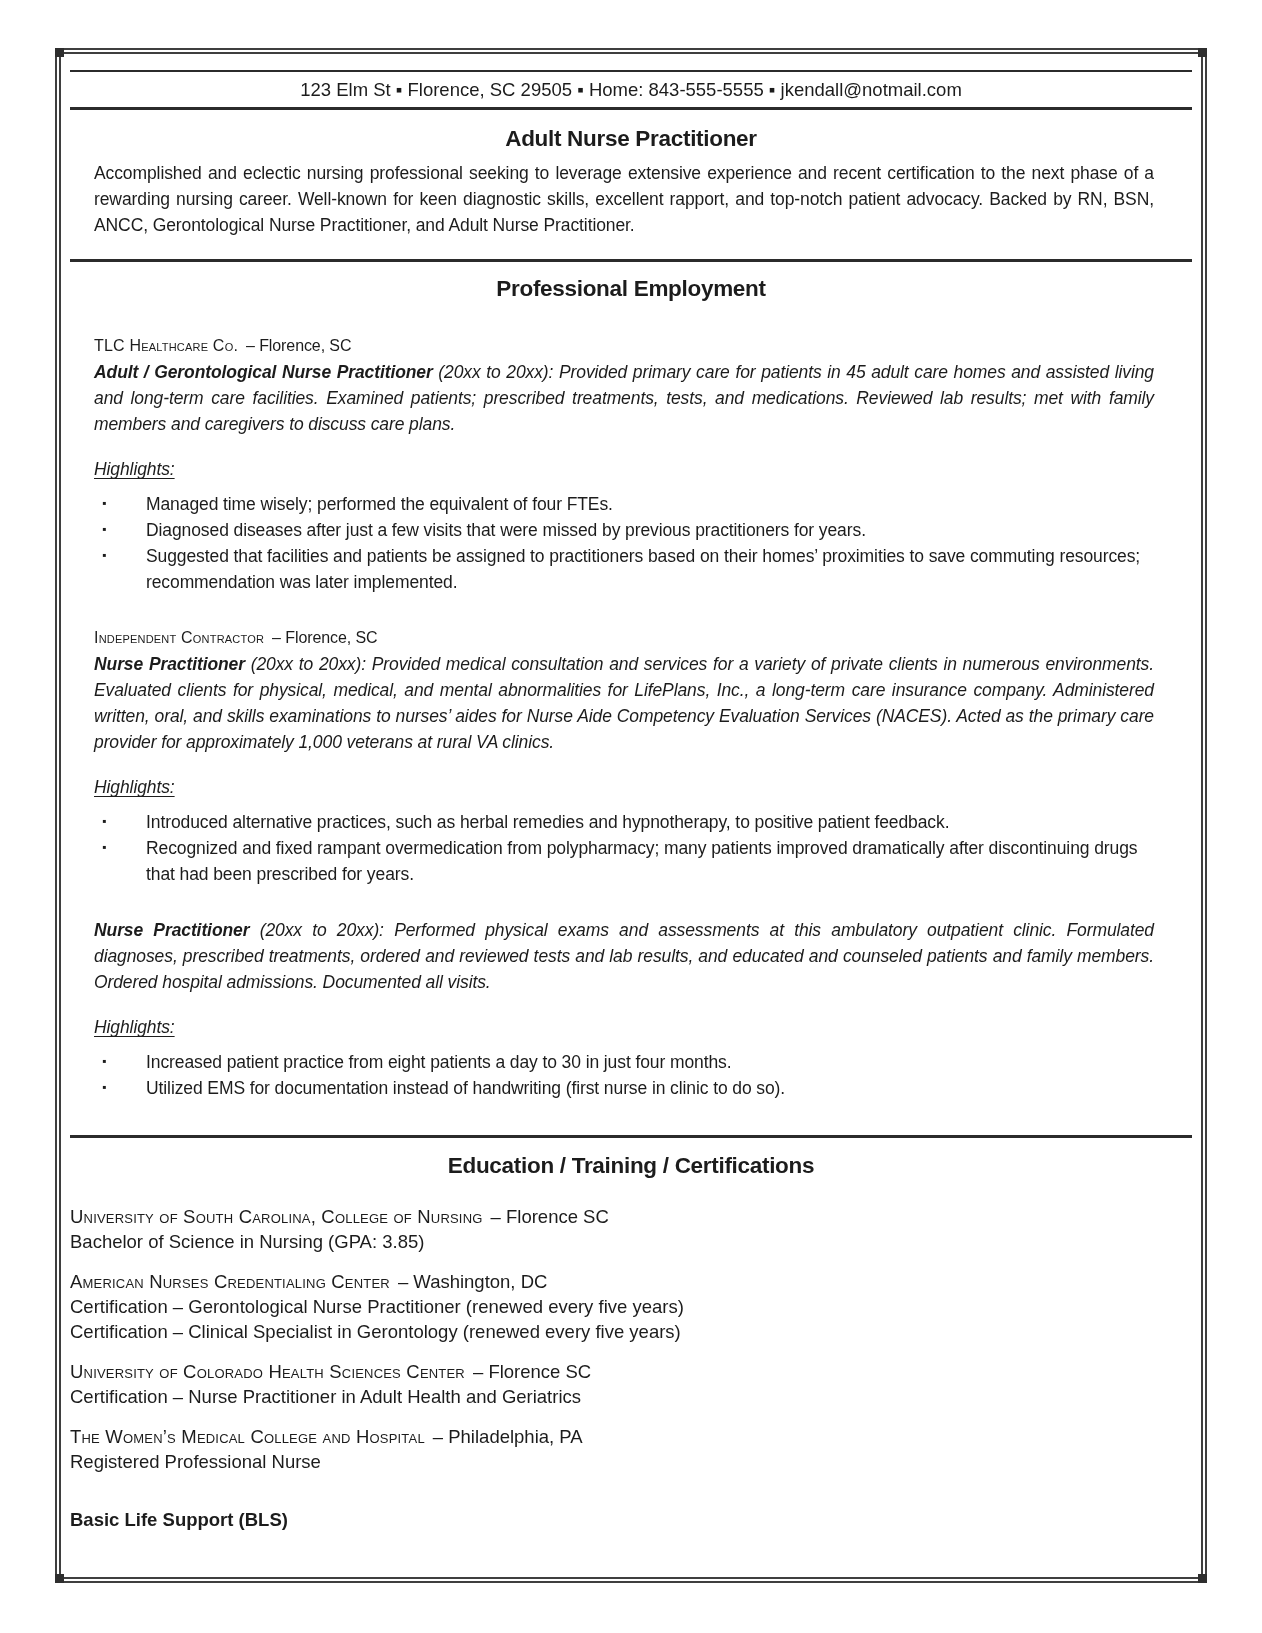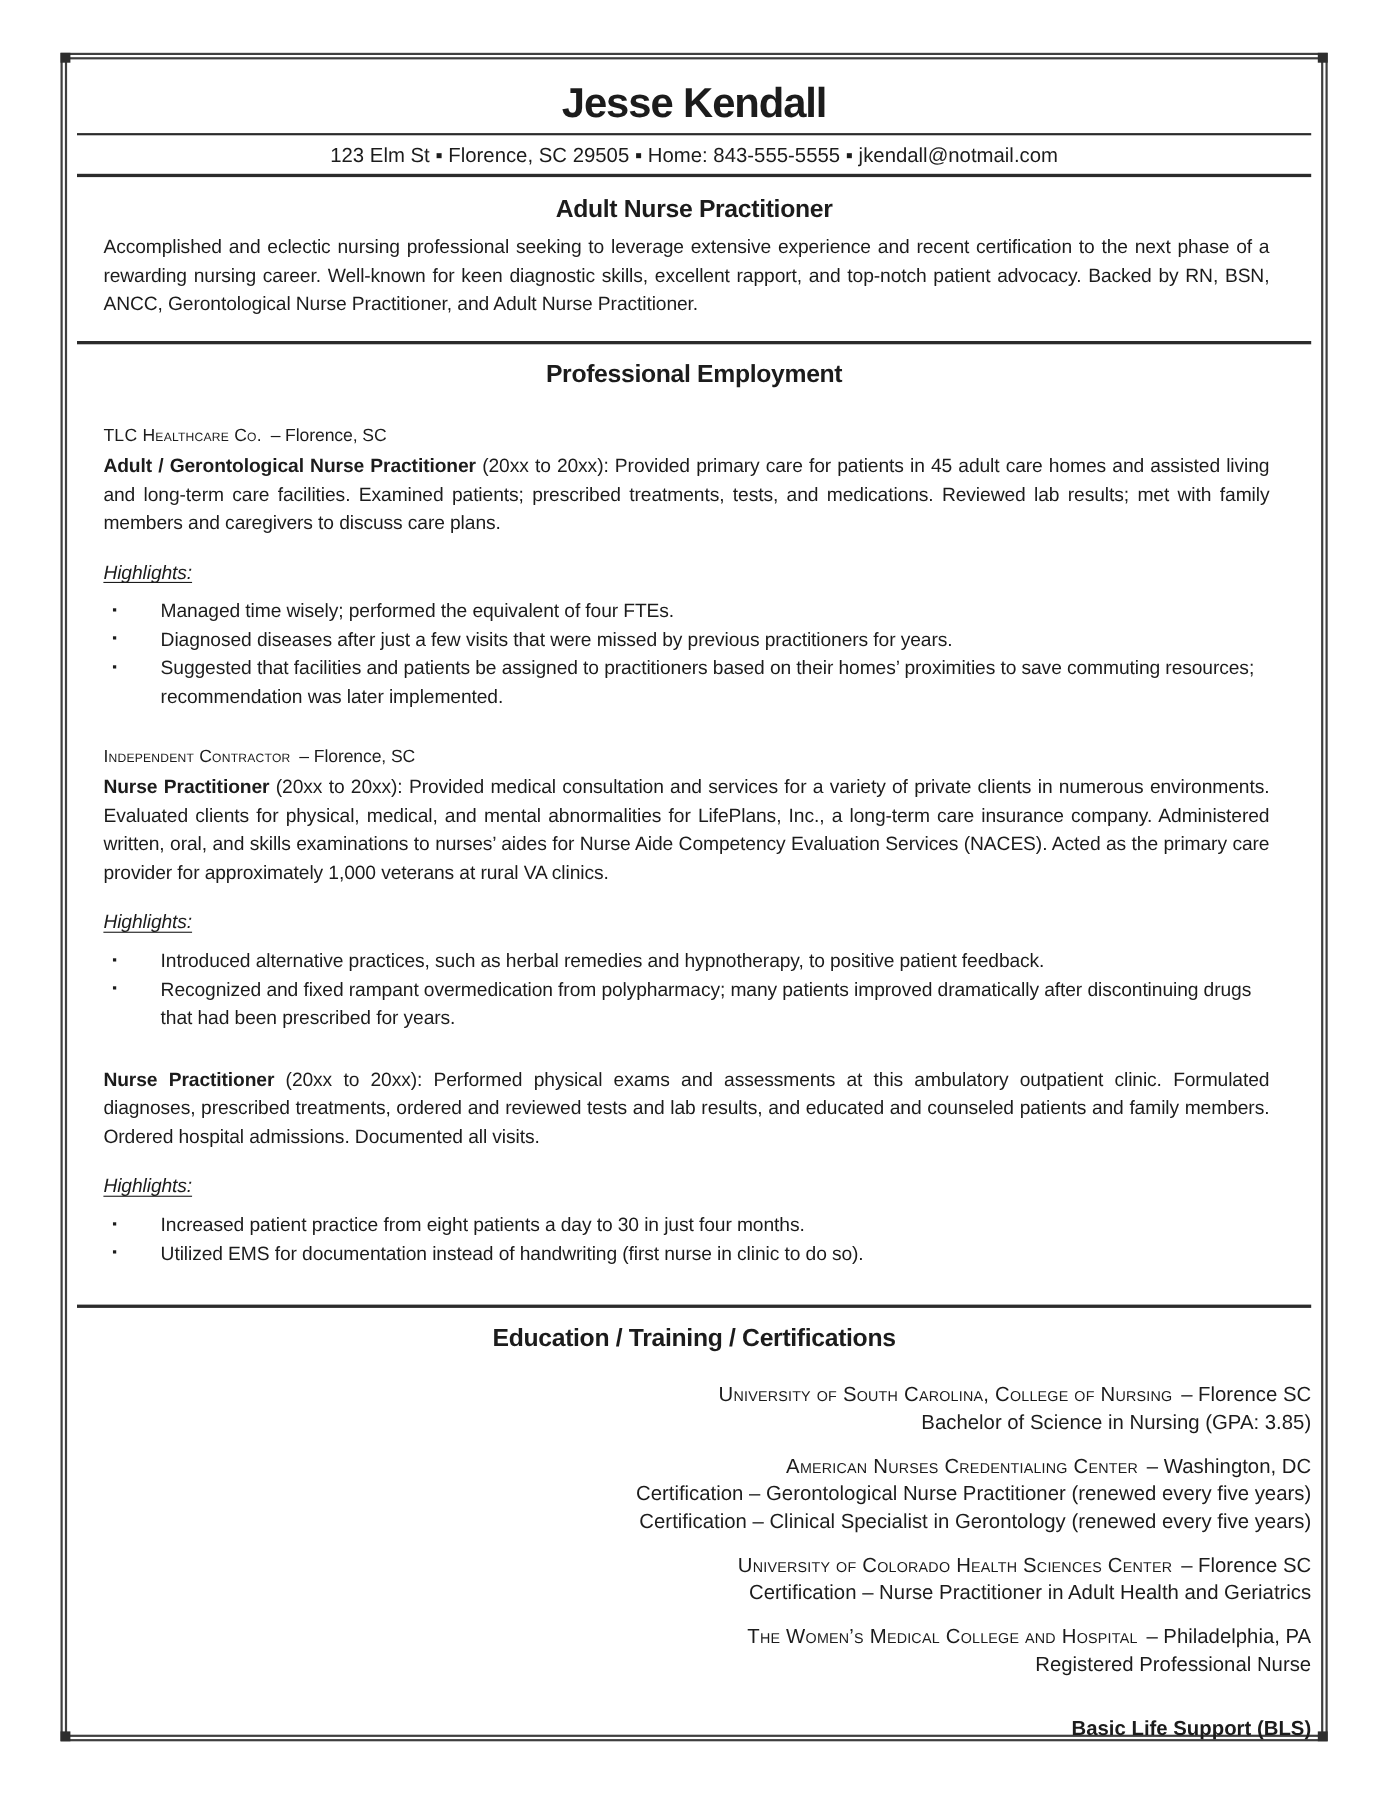--- a/index.html
+++ b/index.html
@@ -82,21 +82,21 @@
     text-align: justify;
   }
 
   .rule-c { border-top-width: 3.5px; margin-top: 21px; }
   .emp-heading { margin-top: 13px; }
 
   .job { margin: 30px 38px 0 24px; }
   .job-company { font-size: 16px; }
   .sc { font-variant: small-caps; letter-spacing: 0.2px; }
   .loc { margin-left: 8px; }
-  .job-desc { margin: 0; text-align: justify; }
+  .job-desc { margin: 0; text-align: justify; font-style: italic; }
   .job-title { font-weight: bold; }
 
   .hl-label {
     margin-top: 19px;
     font-style: italic;
     text-decoration: underline;
     text-underline-offset: 3px;
   }
   ul.bullets {
     list-style: none;
@@ -110,41 +110,40 @@
   .bullet-mark {
     position: absolute;
     left: 8px; top: -1px;
     font-size: 12px;
   }
 
   .rule-d { border-top-width: 3.5px; margin-top: 34px; }
   .edu-heading { margin-top: 14px; }
 
   .edu-section {
-    text-align: right;
+    text-align: left;
     font-size: 18.5px;
     line-height: 25px;
   }
   .edu-entry { margin-top: 15px; }
   .edu-entry.first { margin-top: 24px; }
   .edu-standalone { margin-top: 33px; font-weight: bold; }
 </style>
 </head>
 <body>
 
 <div class="frame">
   <div class="frame-inner"></div>
   <div class="corner tl"></div>
   <div class="corner tr"></div>
   <div class="corner bl"></div>
   <div class="corner br"></div>
 
   <div class="content">
 
-    <h1 class="person-name">Jesse Kendall</h1>
 
     <div class="rule rule-a"></div>
     <div class="contact-line">123 Elm St ▪ Florence, SC 29505 ▪ Home: 843-555-5555 ▪ jkendall@notmail.com</div>
     <div class="rule rule-b"></div>
 
     <h2 class="section-heading obj-title">Adult Nurse Practitioner</h2>
     <p class="body-text summary">Accomplished and eclectic nursing professional seeking to leverage extensive experience and recent certification to the next phase of a rewarding nursing career. Well-known for keen diagnostic skills, excellent rapport, and top-notch patient advocacy. Backed by RN, BSN, ANCC, Gerontological Nurse Practitioner, and Adult Nurse Practitioner.</p>
 
     <div class="rule rule-c"></div>
     <h2 class="section-heading emp-heading">Professional Employment</h2>

